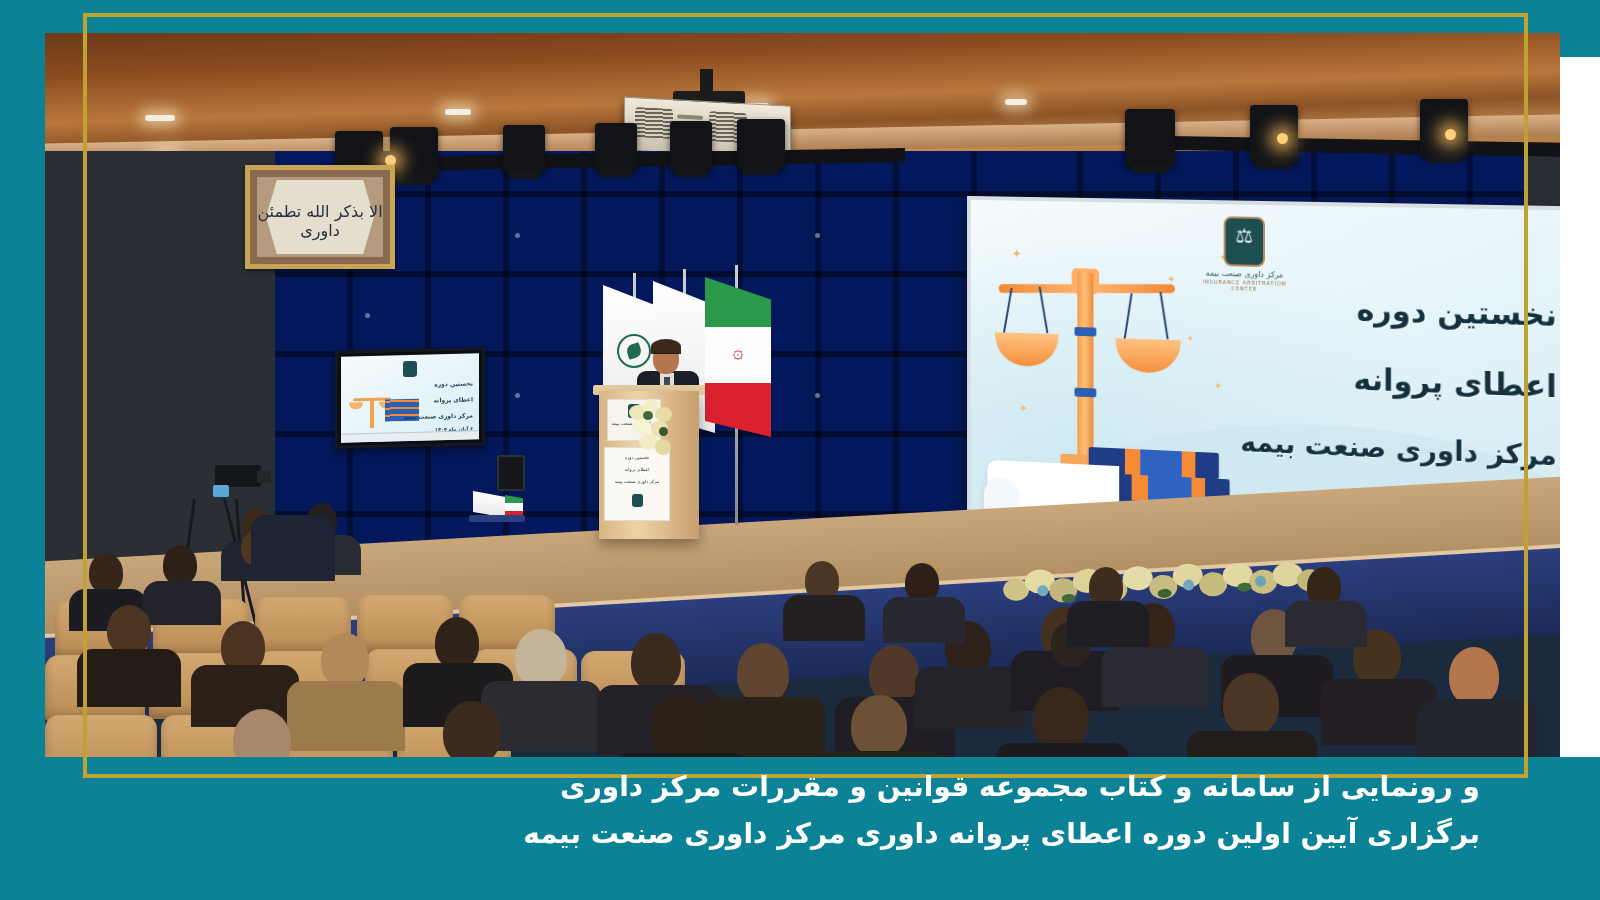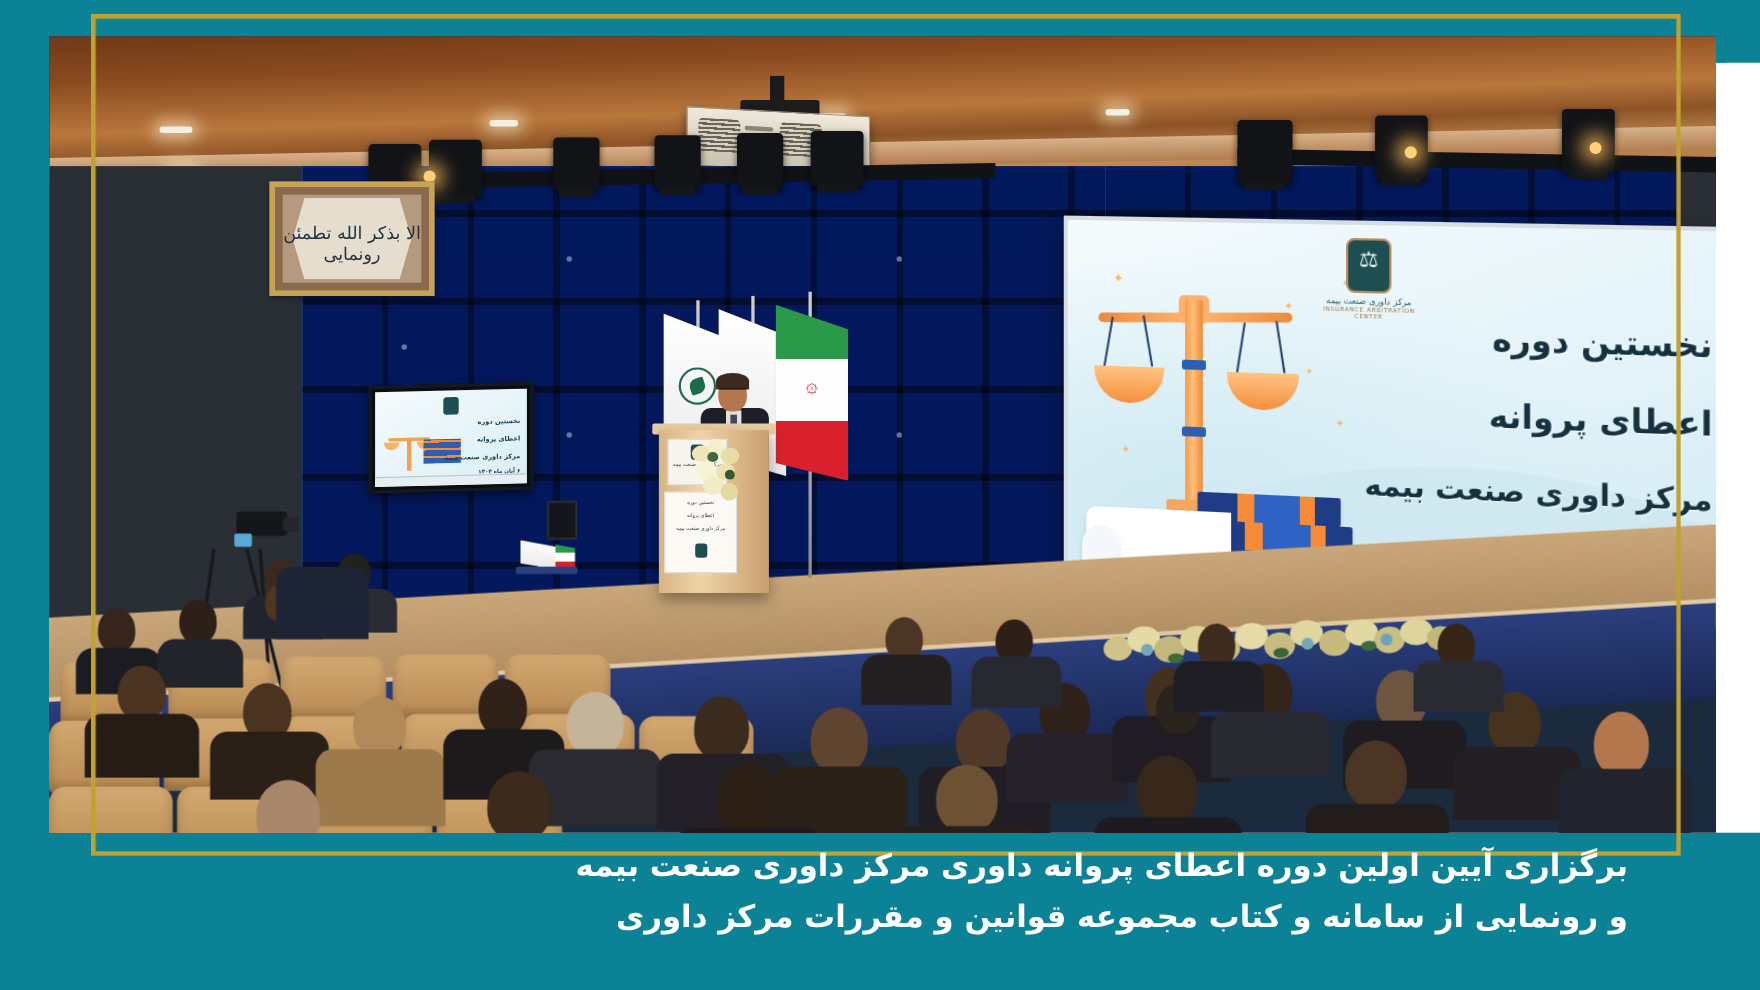--- a/index.html
+++ b/index.html
@@ -252,21 +252,21 @@
     <div class="spot" style="left:1080px;top:76px;width:50px;height:58px;"></div>
     <div class="spot" style="left:1205px;top:72px;width:48px;height:58px;"></div>
     <div class="spot" style="left:1375px;top:66px;width:48px;height:58px;"></div>
     <div class="spot-glow" style="left:340px;top:122px;"></div>
     <div class="spot-glow" style="left:1232px;top:100px;"></div>
     <div class="spot-glow" style="left:1400px;top:96px;"></div>
 
     <div class="calligraphy">
       <div class="calligraphy-inner"></div>
       <div class="calligraphy-medal"></div>
-      <div class="calligraphy-text">الا بذکر الله تطمئن رونمایی</div>
+      <div class="calligraphy-text">الا بذکر الله تطمئن داوری</div>
     </div>
 
     <div class="monitor">
       <div class="monitor-screen">
         <div class="mon-logo"></div>
         <div class="mon-scale">
           <div class="mon-bar"></div>
             <div class="mon-pole"></div>
           <div class="mon-pan" style="left:-2px;"></div>
           <div class="mon-pan" style="left:28px;"></div>
@@ -495,19 +495,19 @@
     <div class="shoulders" style="left:1240px;top:568px;width:82px;height:46px;background:#2a2b32;"></div>
 
     <div class="head" style="left:196px;top:498px;width:28px;height:34px;background:#4e361f;"></div>
     <div class="shoulders" style="left:206px;top:482px;width:84px;height:66px;background:#1c2436;"></div>
   </div>
 
   <div class="gold-frame"></div>
 
   <div class="caption">
     <div class="caption-text">
+      <span class="cap-line">و رونمایی از سامانه و کتاب مجموعه قوانین و مقررات مرکز داوری</span>
       <span class="cap-line">برگزاری آیین اولین دوره اعطای پروانه داوری مرکز داوری صنعت بیمه</span>
-      <span class="cap-line">و رونمایی از سامانه و کتاب مجموعه قوانین و مقررات مرکز داوری</span>
     </div>
 
   </div>
 
 </div>
 
 </body></html>

